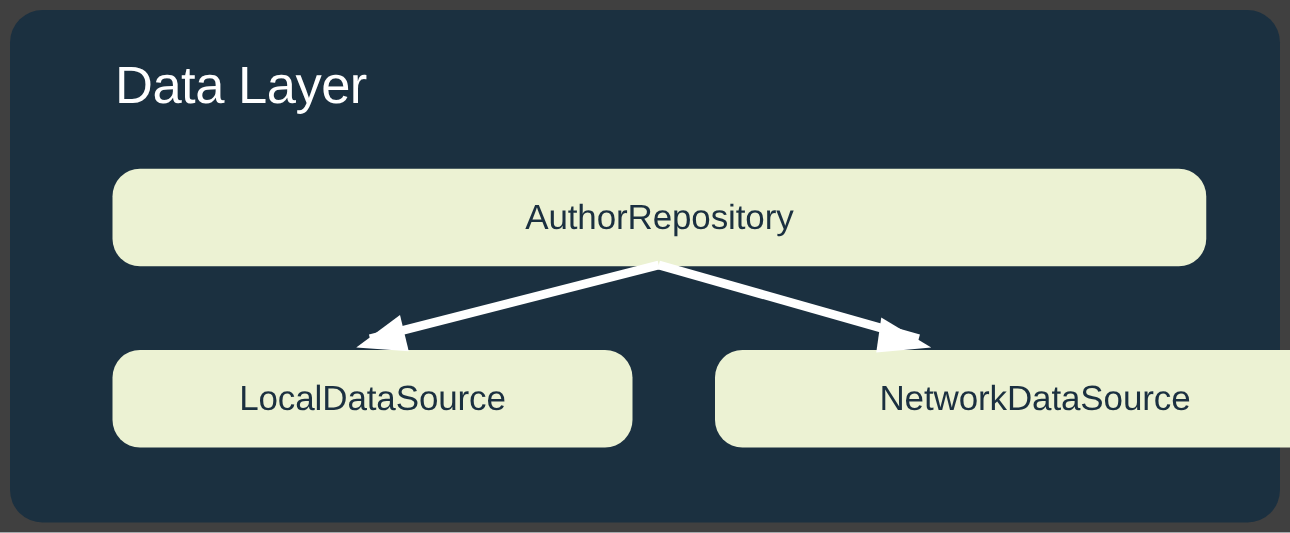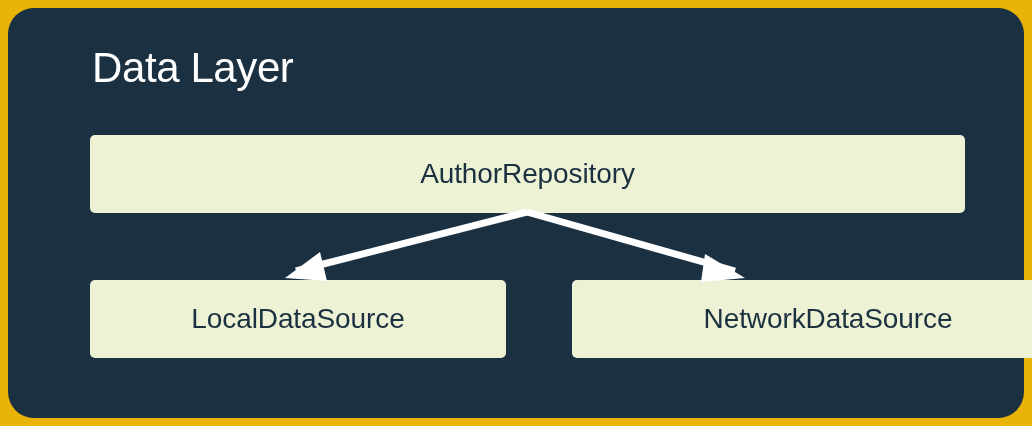--- a/index.html
+++ b/index.html
@@ -11,21 +11,21 @@
     width: 1032px;
     height: 426px;
     overflow: hidden;
     font-family: "Liberation Sans", sans-serif;
   }
 
   #canvas {
     position: relative;
     width: 1032px;
     height: 426px;
-    background: #eab308;
+    background: #404040;
   }
 
   
   .layer-panel {
     position: absolute;
     left: 8px;
     top: 8px;
     width: 1016px;
     height: 410px;
     background: #1b3040;
@@ -43,21 +43,21 @@
     font-weight: 400;
     color: #ffffff;
     letter-spacing: -0.4px;
     white-space: nowrap;
   }
 
   
   .node-box {
     position: absolute;
     background: #ecf2d3;
-    border-radius: 5px;
+    border-radius: 22px;
     display: flex;
     align-items: center;
     justify-content: center;
     box-sizing: border-box;
   }
   .node-label {
     font-size: 28px;
     line-height: 32px;
     font-weight: 400;
     color: #1b3040;

